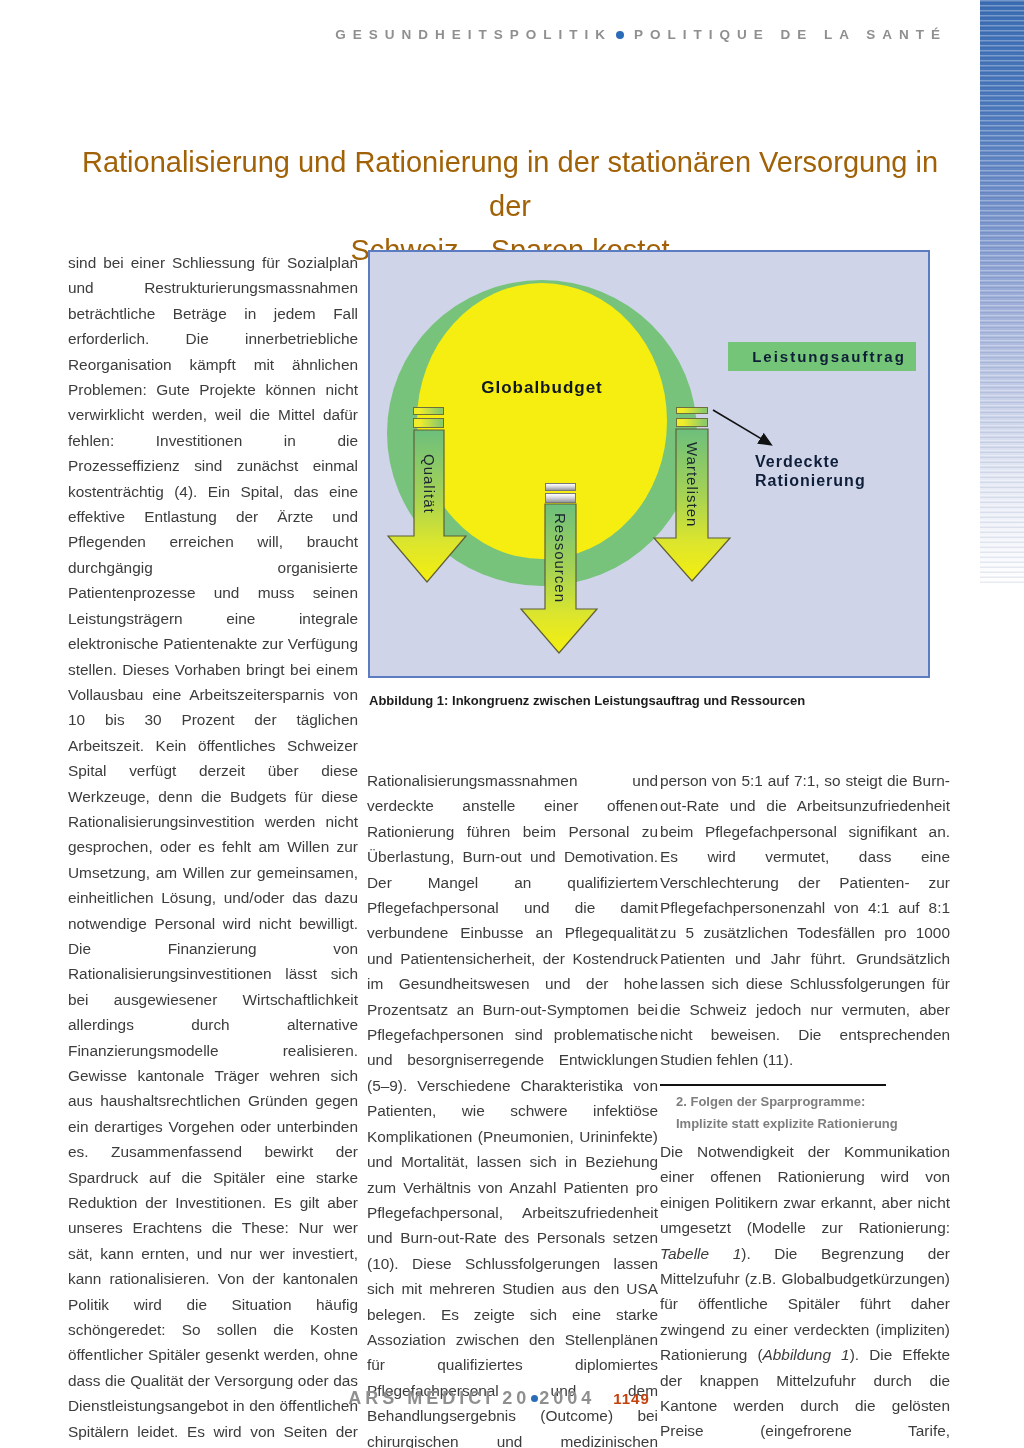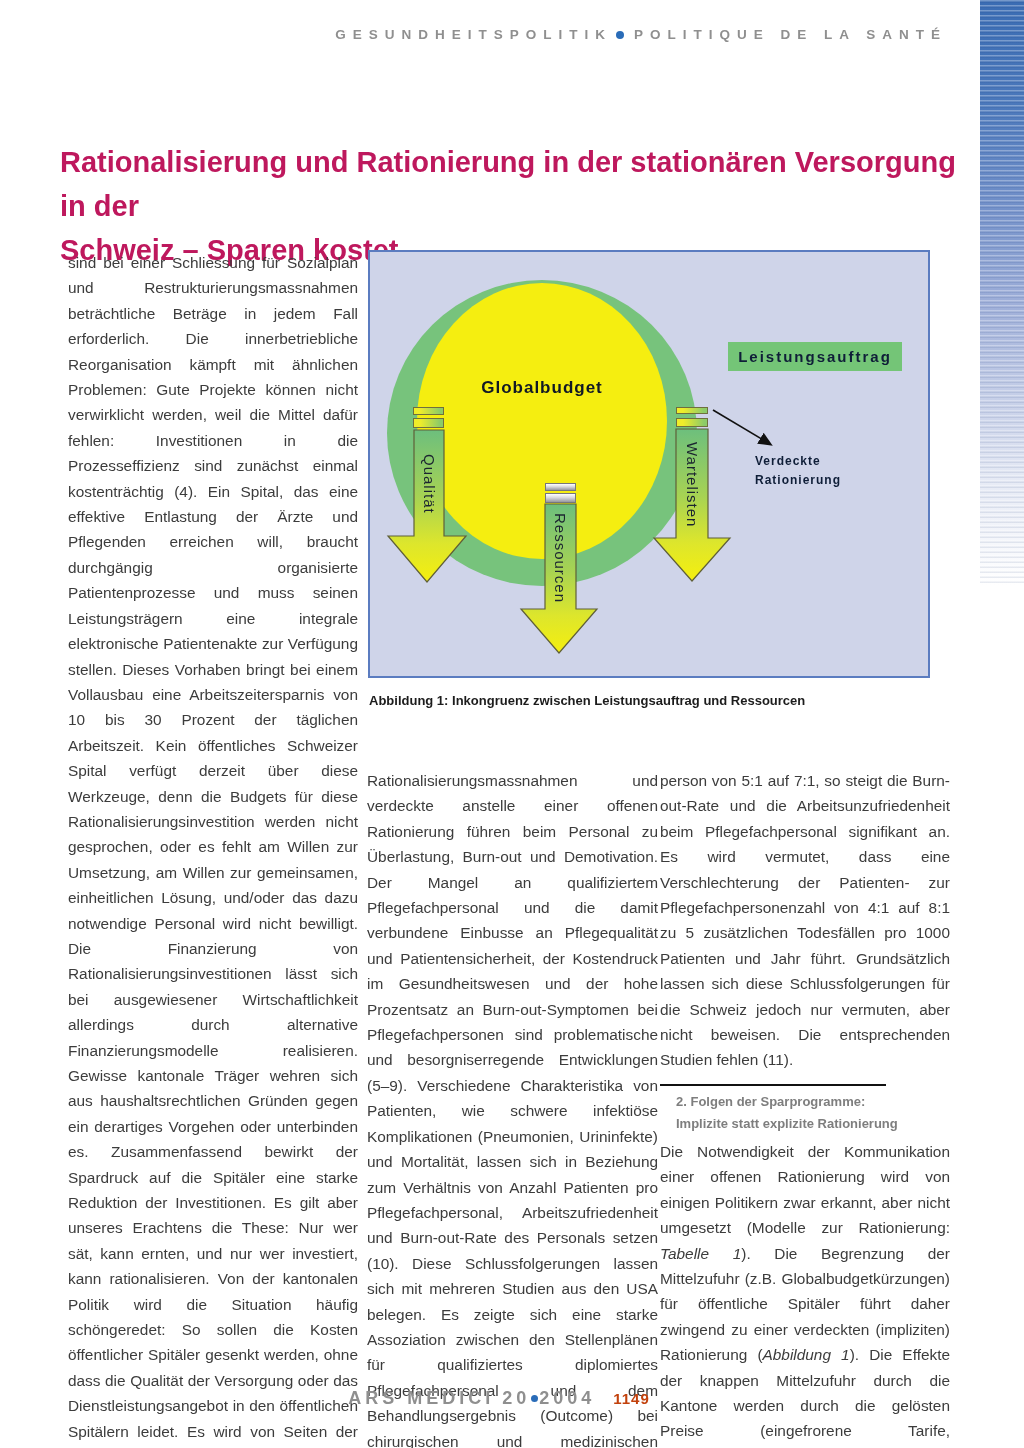--- a/index.html
+++ b/index.html
@@ -27,22 +27,22 @@
         rgba(255,255,255,0.30) 0px, rgba(255,255,255,0.30) 1px,
         rgba(30,60,120,0.10) 2px, rgba(30,60,120,0.10) 3px,
         rgba(255,255,255,0) 3px, rgba(255,255,255,0) 5px),
       linear-gradient(180deg,
         #3a6cb3 0%, #4b78bb 18%, #7290c9 35%, #9fafd9 52%,
         #c6cfe8 68%, #e6eaf5 82%, #ffffff 100%);
   }
 
   
   .title {
-    position:absolute; top:140px; left:60px; width:900px; 
-    color:#be185d; font-size:29px; line-height:44px; font-weight:bold;
+    position:absolute; top:140px; left:60px; width:900px; text-align:center;
+    color:#a16207; font-size:29px; line-height:44px; font-weight:normal;
   }
   .title span { display:block; }
 
   
   .col {
     position:absolute; width:290px; font-size:15.4px; line-height:25.4px;
     color:#3c3c3c; text-align:justify;
   }
   .col p { margin:0; }
   .col-left   { left:68px;  top:250px; }
@@ -74,37 +74,37 @@
     left:47px; top:31px; width:250px; height:276px; border-radius:50%;
     background:#f5ee10;
   }
   .bubble-label {
     left:47px; top:126px; width:250px; text-align:center;
     font-weight:bold; font-size:17px; letter-spacing:1px; color:#101826;
   }
   .mandate-box {
     left:358px; top:90px; width:174px; height:29px; background:#74c577;
     text-align:center; line-height:29px; font-weight:bold; font-size:15px;
-    letter-spacing:2px; color:#0f1e38;
+    letter-spacing:2px; color:#0f1e38;padding-left:14px;
   }
   .v-label {
     writing-mode:vertical-rl; text-orientation:mixed;
     font-size:15px; color:#1b2430; letter-spacing:1px;
     display:flex; align-items:center; justify-content:center;
   }
   .v-label-q { left:44px;  top:182px; width:30px; height:100px; }
   .v-label-r { left:175px; top:256px; width:31px; height:100px; }
   .v-label-w { left:306px; top:181px; width:32px; height:104px; }
 
   .bar { position:absolute; border:1px solid #6f6f3e; box-sizing:border-box; }
   .bar-yg { background:linear-gradient(90deg,#f0ed2a 20%,#8ccb68 90%); }
   .bar-silver { background:linear-gradient(180deg,#ffffff 0%,#d9d9dc 45%,#97979f 100%); border-color:#77777c; }
 
   .annot-text {
-    left:385px; top:200px; font-weight:bold; font-size:12px; line-height:19px;
+    left:385px; top:200px; font-weight:bold; font-size:16px; line-height:19px;
     color:#0f1e38; letter-spacing:1px; text-align:left;
   }
   .annot-text span { display:block; }
 
   
   .fig-caption {
     position:absolute; left:369px; top:693px; width:562px;
     font-weight:bold; font-size:13px; color:#1c1c1c;
   }
 

